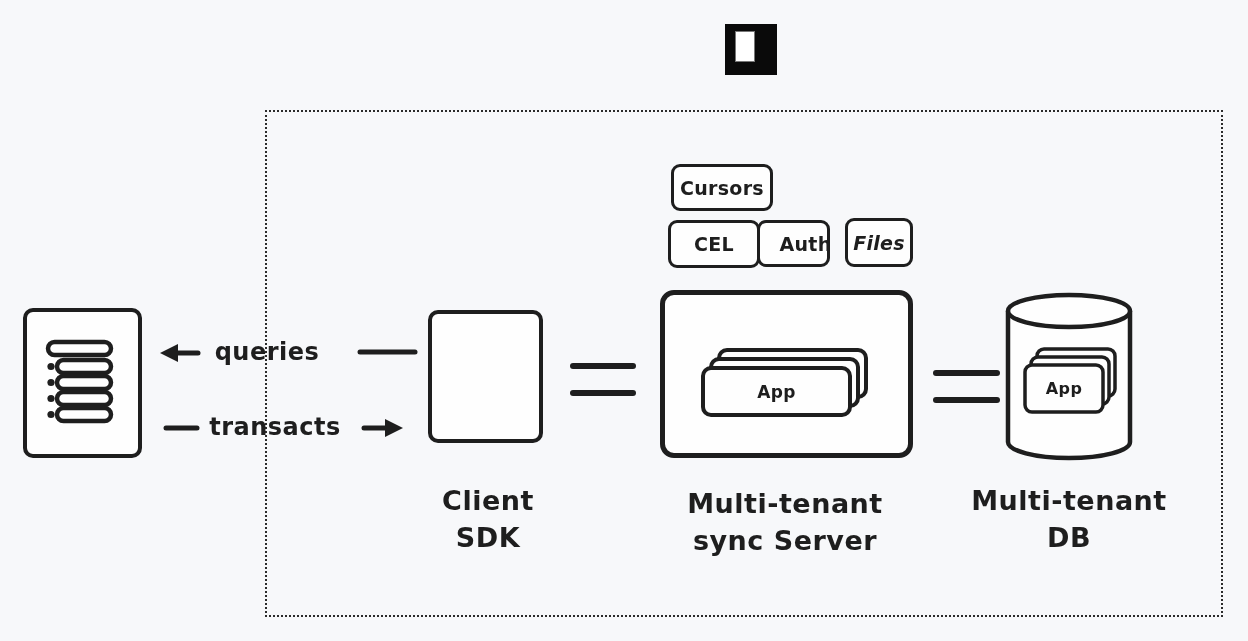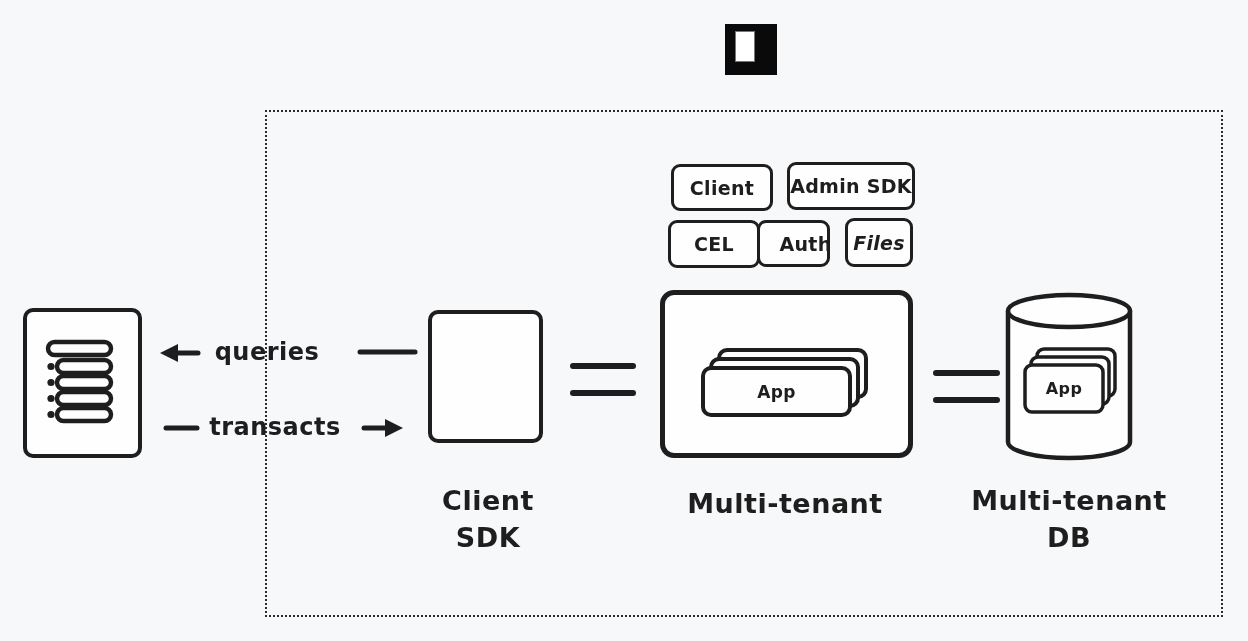--- a/index.html
+++ b/index.html
@@ -123,44 +123,42 @@
     <circle class="ink" cx="7" cy="78.5" r="3.6"></circle>
   </svg>
 
   <div class="edge-label queries-label">queries</div>
   <div class="edge-label transacts-label">transacts</div>
 
   <div class="node-box sdk-box"></div>
   <div class="node-label sdk-label">Client SDK</div>
 
   <div class="badge badge-cursors">
-      <span>Client</span>
-    </div>
-  <div class="badge badge-admin-sdk">
-      <span>Admin SDK</span>
+      <span>Cursors</span>
     </div>
   <div class="badge badge-cel">
       <span>CEL</span>
     </div>
   <div class="badge badge-auth">
       <span>Auth</span>
     </div>
   <div class="badge badge-files">
       <span>Files</span>
     </div>
 
   <div class="node-box server-box"></div>
   <svg style="left:700px;top:348px;" width="172" height="72" viewBox="0 0 172 72">
     <rect class="shape" x="19" y="2" width="147" height="47" rx="8" stroke-width="4"></rect>
     <rect class="shape" x="11" y="11" width="147" height="47" rx="8" stroke-width="4"></rect>
     <rect class="shape" x="3" y="20" width="147" height="47" rx="8" stroke-width="4"></rect>
   </svg>
   <div class="app-label server-app-label">App</div>
   <div class="node-label server-label">
     <div>Multi-tenant</div>
+    <div>sync Server</div>
   </div>
 
   <svg style="left:1003px;top:290px;" width="132" height="175" viewBox="0 0 132 175">
     <path class="shape" d="M5 21 V152 A61 16 0 0 0 127 152 V21" stroke-width="4.5"></path>
     <ellipse class="shape" cx="66" cy="21" rx="61" ry="16" stroke-width="4.5"></ellipse>
   </svg>
   <svg style="left:1021px;top:344px;" width="102" height="72" viewBox="0 0 102 72">
     <rect class="shape" x="16" y="5" width="78" height="47" rx="7" stroke-width="3.5"></rect>
     <rect class="shape" x="10" y="13" width="78" height="47" rx="7" stroke-width="3.5"></rect>
     <rect class="shape" x="4" y="21" width="78" height="47" rx="7" stroke-width="3.5"></rect>

